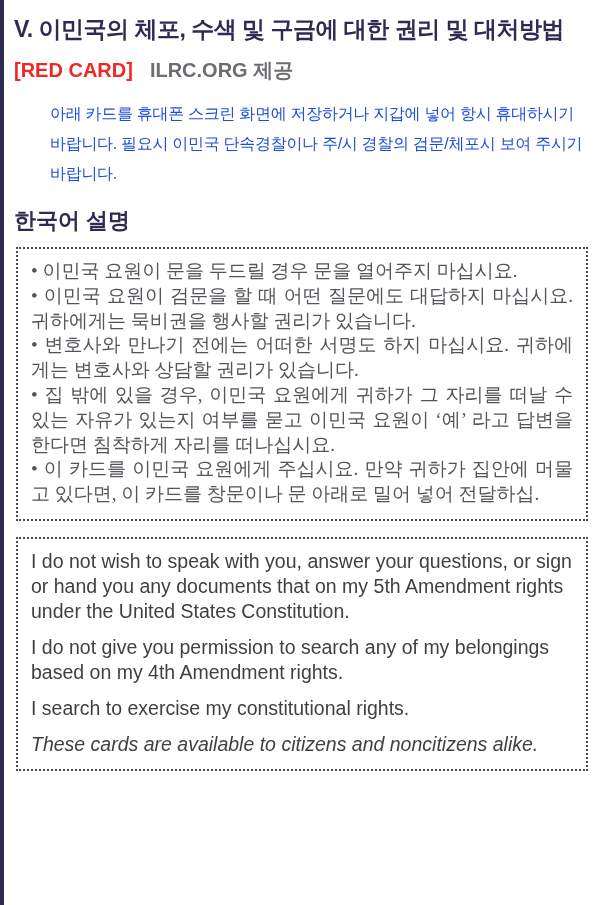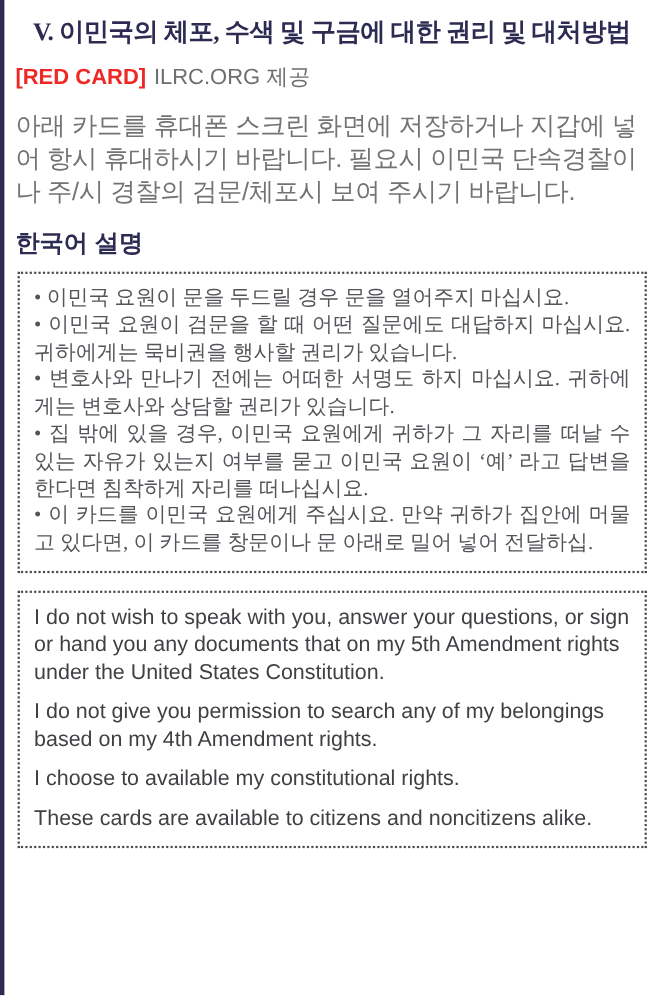--- a/index.html
+++ b/index.html
@@ -20,48 +20,48 @@
     left: 0;
     top: 0;
     width: 4px;
     height: 100%;
     background: #2e2b52;
   }
   .content {
     padding: 8px 12px 0 14px;
   }
   .doc-title {
-    margin: 6px 0 0 16px;
+    margin: 6px 0 0 0;
     font-size: 23px;
     font-weight: bold;
     letter-spacing: -0.5px;
     color: #2e2b52;
     line-height: 30px;
-    font-family: Liberation Serif, serif;
   }
   .red-line {
     margin-top: 13px;
     font-size: 20px;
     line-height: 26px;
   }
   .red-card-label {
     color: #ee2824;
     font-weight: bold;
   }
   .provider-label {
     color: #6d6e71;
-    margin-left: 7px;
-    font-weight: normal;
+    margin-left: 17px;
+    font-weight: bold;
   }
   .intro-text {
     margin-top: 16px;
-    font-size: 23px;
+    font-size: 16px;
     line-height: 30px;
-    color: #737373;
+    color: #1d4ed8;
     letter-spacing: -0.3px;
+    margin-left: 36px;
   }
   .korean-heading {
     margin: 17px 0 11px 0;
     text-align: left;
     font-size: 22px;
     font-weight: bold;
     color: #2e2b52;
   }
   .dotted-card {
     border: 2px dotted #4a4a4c;
@@ -86,20 +86,21 @@
     color: #403f44;
     text-align: left;
   }
   .card-english p {
     margin: 0 0 11px 0;
   }
   .card-english p:last-child {
     margin-bottom: 0;
   }
   .italic-note {
+    font-style: italic;
   }
 </style>
 </head>
 <body>
 
 <div class="page">
   <div class="left-bar"></div>
 
   <div class="content">
 
@@ -117,18 +118,18 @@
       <p>• 이민국 요원이 문을 두드릴 경우 문을 열어주지 마십시요.</p>
       <p>• 이민국 요원이 검문을 할 때 어떤 질문에도 대답하지 마십시요. 귀하에게는 묵비권을 행사할 권리가 있습니다.</p>
       <p>• 변호사와 만나기 전에는 어떠한 서명도 하지 마십시요. 귀하에게는 변호사와 상담할 권리가 있습니다.</p>
       <p>• 집 밖에 있을 경우, 이민국 요원에게 귀하가 그 자리를 떠날 수 있는 자유가 있는지 여부를 묻고 이민국 요원이 ‘예’ 라고 답변을 한다면 침착하게 자리를 떠나십시요.</p>
       <p>• 이 카드를 이민국 요원에게 주십시요. 만약 귀하가 집안에 머물고 있다면, 이 카드를 창문이나 문 아래로 밀어 넣어 전달하십.</p>
     </div>
 
     <div class="dotted-card card-english">
       <p>I do not wish to speak with you, answer your questions, or sign or hand you any documents that on my 5th Amendment rights under the United States Constitution.</p>
       <p>I do not give you permission to search any of my belongings based on my 4th Amendment rights.</p>
-      <p>I choose to available my constitutional rights.</p>
+      <p>I search to exercise my constitutional rights.</p>
       <p class="italic-note">These cards are available to citizens and noncitizens alike.</p>
     </div>
 
   </div>
 </div>
 
 </body></html>

